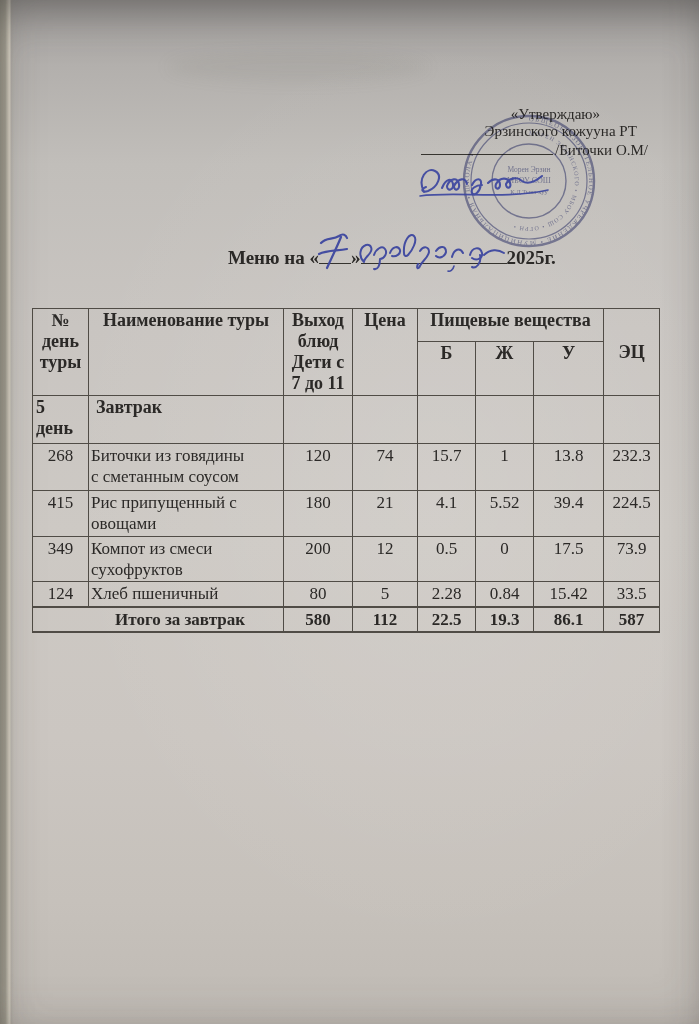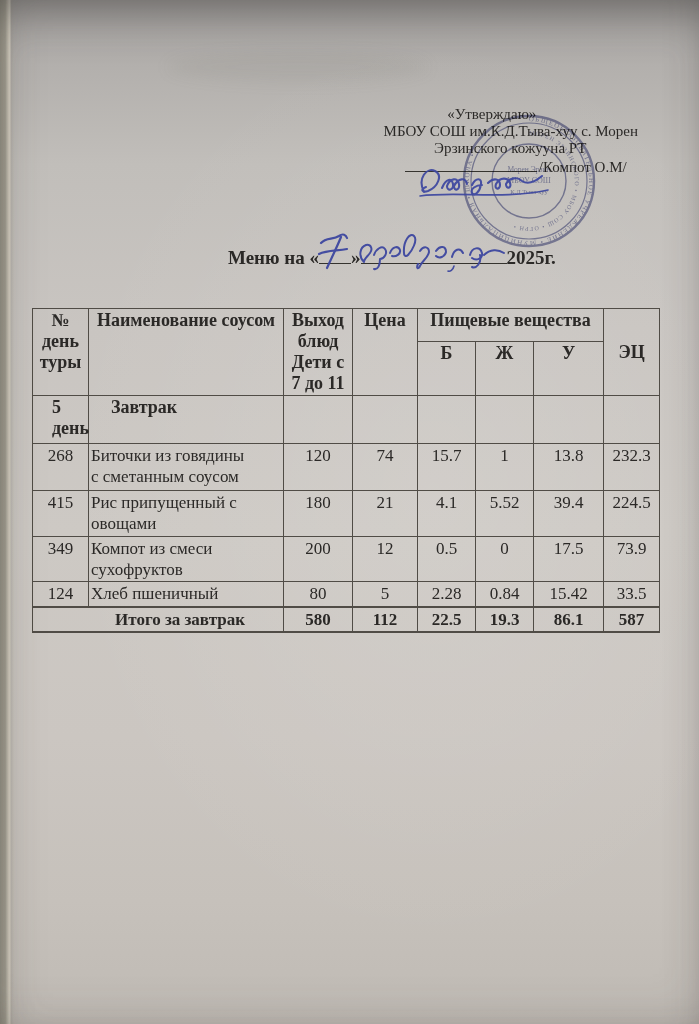--- a/index.html
+++ b/index.html
@@ -22,21 +22,21 @@
     box-shadow: inset 0 28px 46px -20px rgba(58,56,54,.55),
                 inset 22px 0 54px -34px rgba(70,66,58,.38),
                 inset -16px -26px 60px -42px rgba(80,76,70,.32);
   }
   .smudge {
     position:absolute; left:168px; top:52px; width:260px; height:30px;
     background:rgba(118,113,106,.10); filter:blur(7px); border-radius:50%;
   }
 
   
-  .approval { position:absolute; top:106px; right:51px; text-align:center; font-size:15px; line-height:17px; white-space:nowrap; }
+  .approval { position:absolute; top:106px; right:51px; text-align:right; font-size:15px; line-height:17px; white-space:nowrap; }
   .approval .l1 { margin-right:48px; }
   .approval .l2 { margin-right:55px; }
   .approval .l3 { margin-right:10px; }
   .approval .l4 { margin-right:11px; }
   .sig-row { margin-top:2px; }
   .sig-line { display:inline-block; width:132px; height:13px; border-bottom:1.6px solid #36342f; margin-right:2px; }
 
   
   .stamp { position:absolute; left:456px; top:108px; width:146px; height:146px; opacity:.82; mix-blend-mode:multiply; pointer-events:none; }
   
@@ -51,37 +51,36 @@
   .hand7 { position:absolute; left:-4px; bottom:-7px; }
   .handmonth { position:absolute; left:-5px; bottom:-11px; }
 
   
   table.menu { position:absolute; left:32px; top:308px; width:627px; border-collapse:collapse; table-layout:fixed; font-size:17px; }
   .menu th, .menu td { border:1.5px solid #504c46; vertical-align:top; text-align:center; padding:1px 2px; line-height:21px; font-weight:normal; }
   .menu thead th { font-weight:bold; font-size:18px; }
   .menu .vmid { vertical-align:middle; }
   .menu .name-cell { text-align:left; padding-left:2px; }
   .menu tr.day td { font-weight:bold; font-size:18px; }
-  .menu tr.day .num-cell { text-align:left; padding-left:19px; }
-  .menu tr.day .name-cell { padding-left:22px; }
+  .menu tr.day .num-cell { text-align:left; padding-left:3px; }
+  .menu tr.day .name-cell { padding-left:7px; }
   .menu tr.total td { font-weight:bold; border-top-width:2px; border-bottom-width:2px; }
   .menu tr.total .label-cell { padding-left:46px;margin-top:20px; }
   .ink { stroke:#3d47a0; fill:none; stroke-linecap:round; stroke-linejoin:round; }
 </style>
 </head>
 <body>
 
 <div class="photo">
   <div class="smudge"></div>
 
   <div class="approval">
     <div class="l1">«Утверждаю»</div>
-    <div class="l3">МБОУ СОШ им.К.Д.Тыва-хуу с. Морен</div>
     <div class="l4">Эрзинского кожууна РТ</div>
-    <div class="sig-row"><span class="sig-line"></span><span>/Компот О.М/</span></div>
+    <div class="sig-row"><span class="sig-line"></span><span>/Биточки О.М/</span></div>
   </div>
 
   <svg class="stamp" viewBox="0 0 146 146">
     <defs>
       <path id="ringO" d="M73,13 a60,60 0 1,1 -0.01,0 z"></path>
       <path id="ringI" d="M73,27 a46,46 0 1,1 -0.01,0 z"></path>
       <filter id="blur1">
           <feGaussianBlur stdDeviation="0.45"></feGaussianBlur>
         </filter>
     </defs>
@@ -152,21 +151,21 @@
         <col style="width:70px">
         <col style="width:56px">
     </colgroup>
     <thead>
       <tr style="height:33px">
         <th rowspan="2">
           <div>№</div>
           <div>день</div>
           <div>туры</div>
         </th>
-        <th rowspan="2">Наименование соусом</th>
+        <th rowspan="2">Наименование туры</th>
         <th rowspan="2">
           <div>Выход</div>
           <div>блюд</div>
           <div>Дети с</div>
           <div>7 до 11</div>
         </th>
         <th rowspan="2">Цена</th>
         <th colspan="3">Пищевые вещества</th>
         <th rowspan="2" class="vmid">ЭЦ</th>
       </tr>

